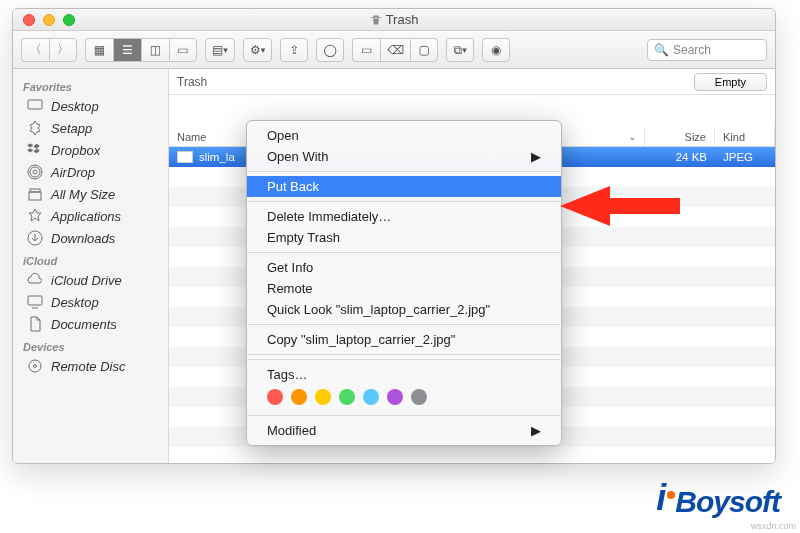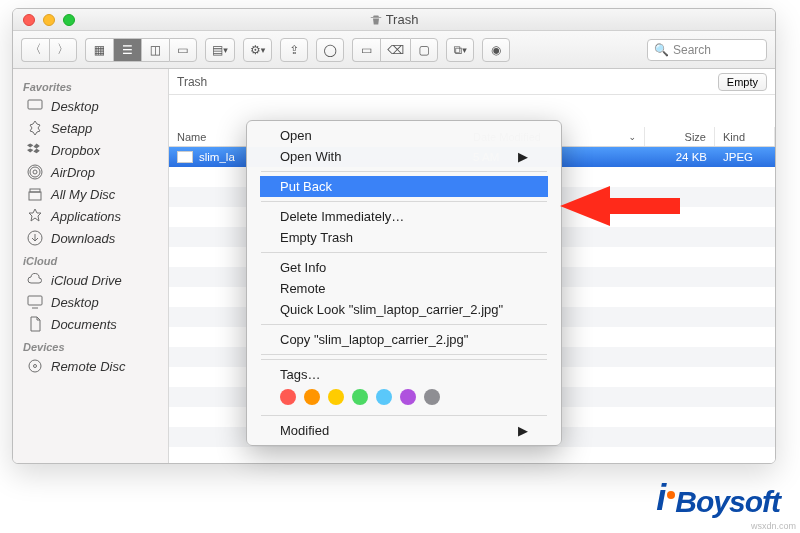--- a/index.html
+++ b/index.html
@@ -21,38 +21,38 @@
   .tgrp .tbtn:last-child { border-top-right-radius:4px; border-bottom-right-radius:4px; border-right:1px solid #c5c5c5; }
   .tgrp .tbtn.active { background:#7a7a7a; color:#fff; }
   .search { flex:0 0 120px; height:22px; border:1px solid #c5c5c5; border-radius:4px; background:#fff; display:flex; align-items:center; padding:0 6px; gap:4px; font-size:12px; color:#888; margin-left:auto; }
   .body { flex:1; display:flex; overflow:hidden; }
   .sidebar { width:156px; background:#f6f4f4; border-right:1px solid #d8d8d8; padding:6px 0; font-size:13px; overflow:auto;font-style:italic; }
   .sb-head { font-size:11px; color:#8a8a8a; padding:6px 10px 2px; font-weight:600; }
   .sb-item { display:flex; align-items:center; gap:8px; padding:3px 10px 3px 14px; color:#333; }
   .sb-item svg { width:16px; height:16px; flex:none; color:#6f6f6f; }
   .main { flex:1; display:flex; flex-direction:column; background:#fff; }
   .pathbar { height:26px; border-bottom:1px solid #e2e2e2; display:flex; align-items:center; justify-content:space-between; padding:0 8px; font-size:12px; color:#5a5a5a; }
-  .empty-btn { border:1px solid #c5c5c5; border-radius:4px; background:linear-gradient(#fdfdfd,#f1f1f1); font-size:11px; padding:2px 8px; }
+  .empty-btn { border:1px solid #c5c5c5; border-radius:4px; background:linear-gradient(#fdfdfd,#f1f1f1); font-size:11px; padding:2px 20px; }
   .cols { height:20px; border-bottom:1px solid #d8d8d8; display:flex; font-size:11px; color:#555; background:#fff;margin-top:32px; }
   .cols div { border-right:1px solid #e6e6e6; display:flex; align-items:center; padding:0 8px; }
   .c-name { flex:1; }
   .c-date { width:180px; justify-content:space-between; }
   .c-size { width:70px; justify-content:flex-end; }
   .c-kind { width:60px; border-right:none; }
   .rows { flex:1; overflow:auto; position:relative; }
   .stripe { height:20px; }
   .stripe:nth-child(odd){ background:#f4f5f7; }
   .stripe:nth-child(even){ background:#fff; }
   .filerow { position:absolute; top:0; left:0; right:0; height:20px; background:linear-gradient(#4f9cfb,#2a6fe0); color:#fff; display:flex; font-size:11.5px; align-items:center; }
   .filerow .fc-name { flex:1; padding-left:8px; display:flex; align-items:center; gap:6px; }
   .filerow .fc-date { width:180px; padding:0 8px; }
   .filerow .fc-size { width:70px; text-align:right; padding:0 8px; }
   .filerow .fc-kind { width:60px; padding:0 8px; }
   .thumb { width:16px; height:12px; background:#fff; border:1px solid #ccc; display:inline-block; }
-  .ctx { position:absolute; top:120px; left:246px; width:316px; background:rgba(248,248,248,0.98); border:1px solid #b8b8b8; border-radius:6px; box-shadow:0 8px 30px rgba(0,0,0,0.3); padding:4px 13px; font-size:13px; z-index:50; }
+  .ctx { position:absolute; top:120px; left:246px; width:316px; background:rgba(248,248,248,0.98); border:1px solid #b8b8b8; border-radius:6px; box-shadow:0 8px 30px rgba(0,0,0,0.3); padding:4px 0; font-size:13px; z-index:50; }
   .ctx-item { padding:3px 20px; display:flex; align-items:center; justify-content:space-between; color:#222; }
   .ctx-item.sel { background:#3a82f7; color:#fff; }
   .ctx-sep { height:1px; background:#d8d8d8; margin:4px 1px; }
   .ctx-tags { display:flex; gap:8px; padding:4px 20px 6px; }
   .tag { width:16px; height:16px; border-radius:50%; }
   .arrow { position:absolute; top:176px; left:560px; z-index:60; }
   .arrow svg { width:120px; height:60px; }
   .watermark { position:absolute; right:20px; bottom:14px; font-size:30px; font-weight:700; font-style:italic; color:#0a4aa8; letter-spacing:-1px; display:flex; align-items:flex-end; }
   .watermark .dot { width:8px; height:8px; background:#ff6a00; border-radius:50%; margin:0 0 20px 2px; }
   .watermark span.b { font-size:36px; }
@@ -133,21 +133,21 @@
             <circle cx="8" cy="8" r="5"></circle>
             <circle cx="8" cy="8" r="7"></circle>
           </svg>
           <span>AirDrop</span>
         </div>
       <div class="sb-item">
           <svg viewBox="0 0 16 16" fill="none" stroke="currentColor">
             <rect x="2" y="6" width="12" height="8"></rect>
             <rect x="3" y="3" width="10" height="3"></rect>
           </svg>
-          <span>All My Disc</span>
+          <span>All My Size</span>
         </div>
       <div class="sb-item">
           <svg viewBox="0 0 16 16" fill="currentColor">
             <path d="M8 1l2 4h4l-3 3 1 5-4-3-4 3 1-5-3-3h4z" fill="none" stroke="currentColor"></path>
           </svg>
           <span>Applications</span>
         </div>
       <div class="sb-item">
           <svg viewBox="0 0 16 16" fill="none" stroke="currentColor">
             <circle cx="8" cy="8" r="7"></circle>

